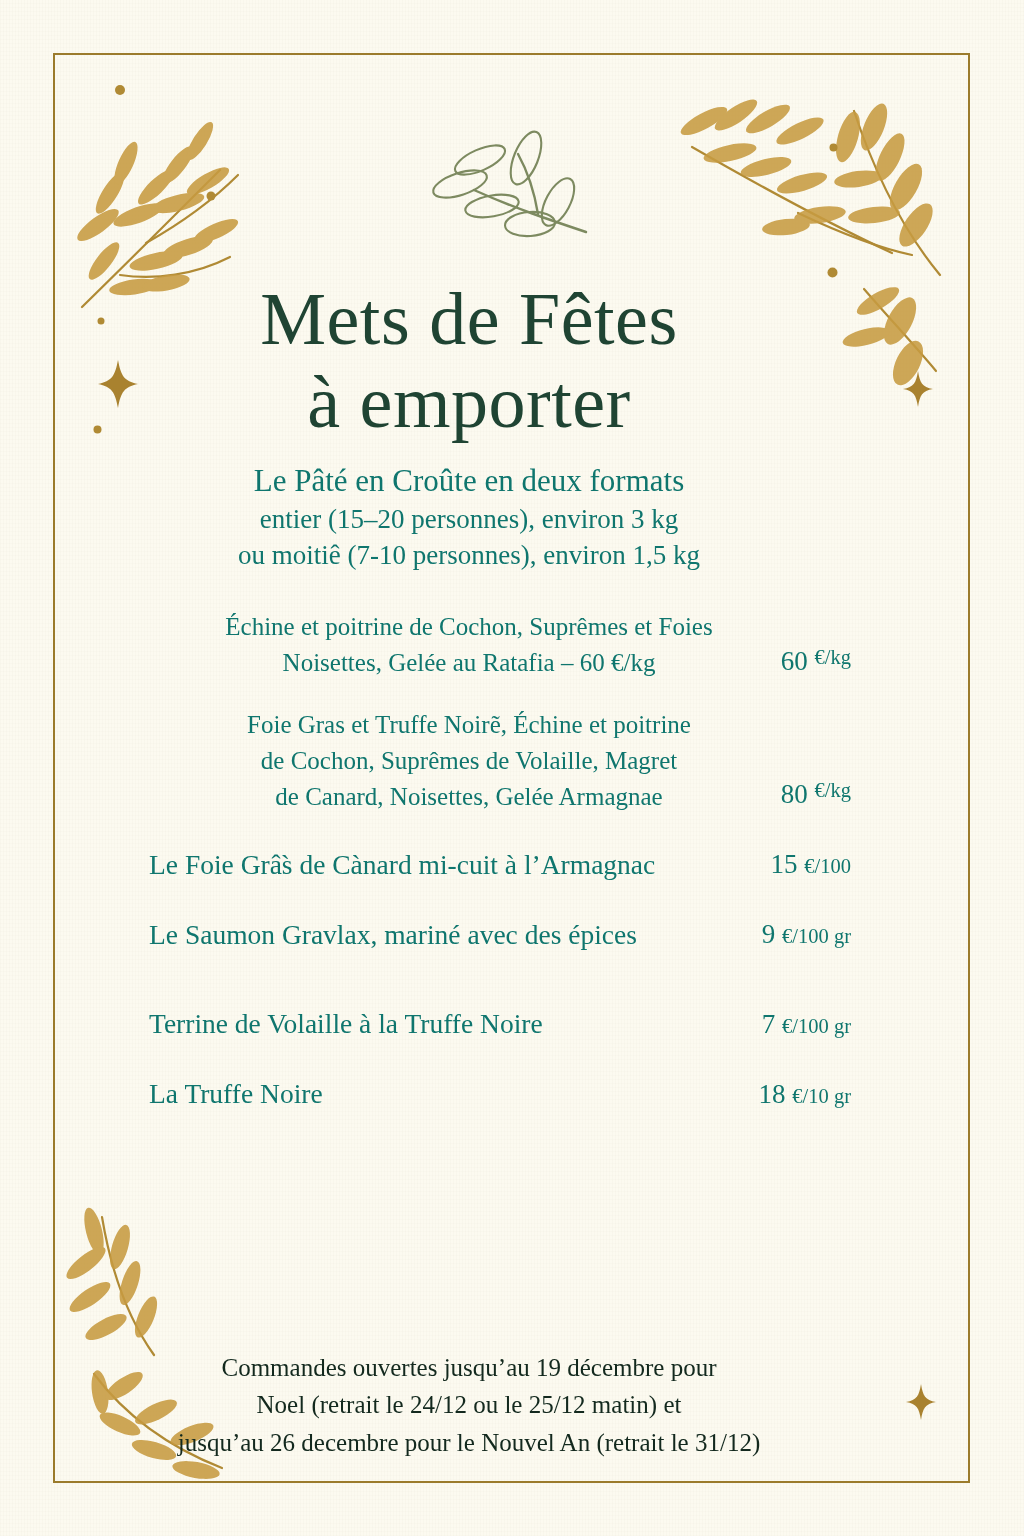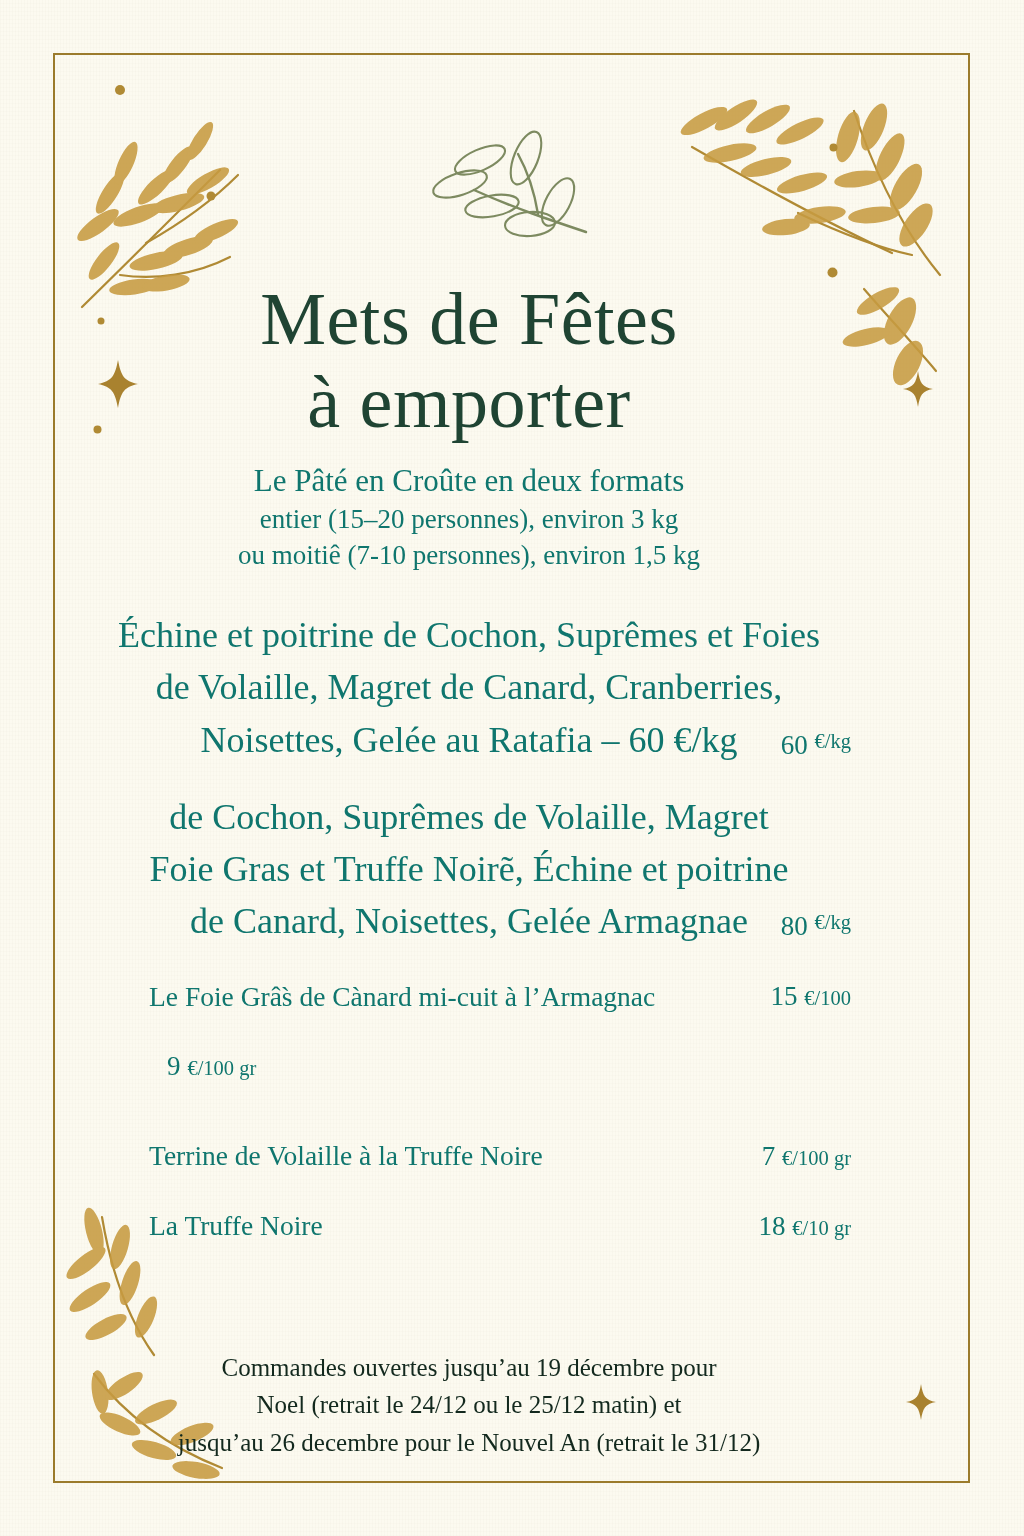--- a/index.html
+++ b/index.html
@@ -52,21 +52,21 @@
   .lead{
     text-align:center;
     font-size:31px;
     line-height:1.32;
     margin-bottom:2px;
   }
   .lead .sub{font-size:27px;text-align:center;}
 
   .para{
     text-align:center;
-    font-size:36px;
+    font-size:25px;
     line-height:1.45;
   }
 
   
   .row{
     display:flex;
     align-items:flex-end;
     justify-content:space-between;
     font-size:27.5px;
     line-height:1.44;
@@ -252,53 +252,53 @@
         <div class="sub">entier (15–20 personnes), environ 3 kg</div>
         <div class="sub">ou moitiê (7-10 personnes), environ 1,5 kg</div>
       </div>
     </div>
 
     <div class="gap-l"></div>
 
     <div class="block">
       <div class="para">
         <div>Échine et poitrine de Cochon, Suprêmes et Foies</div>
-        <div>de Volaille, Magret de Canard, Cranberries,</div>
         <div>Noisettes, Gelée au Ratafia – 60 €/kg</div>
       </div>
       <div class="para-price">
         <span class="amt">60</span>&nbsp;<span class="unit">€/kg</span>
       </div>
     </div>
 
     <div class="gap-m"></div>
 
     <div class="block">
       <div class="para">
+        <div>Foie Gras et Truffe Noirẽ, Échine et poitrine</div>
         <div>de Cochon, Suprêmes de Volaille, Magret</div>
-        <div>Foie Gras et Truffe Noirẽ, Échine et poitrine</div>
         <div>de Canard, Noisettes, Gelée Armagnae</div>
       </div>
       <div class="para-price">
         <span class="amt">80</span>&nbsp;<span class="unit">€/kg</span>
       </div>
     </div>
 
     <div class="gap-l"></div>
 
     <div class="row">
       <span class="nm">Le Foie Grâs̀ de Cànard mi-cuit à l’Armagnac</span>
       <span class="pr">
         <span class="amt">15</span>&nbsp;<span class="unit">€/100</span>
       </span>
     </div>
 
     <div class="gap-m"></div>
 
     <div class="row">
+      <span class="nm">Le Saumon Gravlax, mariné avec des épices</span>
       <span class="pr">
         <span class="amt">9</span>&nbsp;<span class="unit">€/100 gr</span>
       </span>
     </div>
 
     <div class="gap-m"></div>
 
 
     <div class="gap-s"></div>
 

